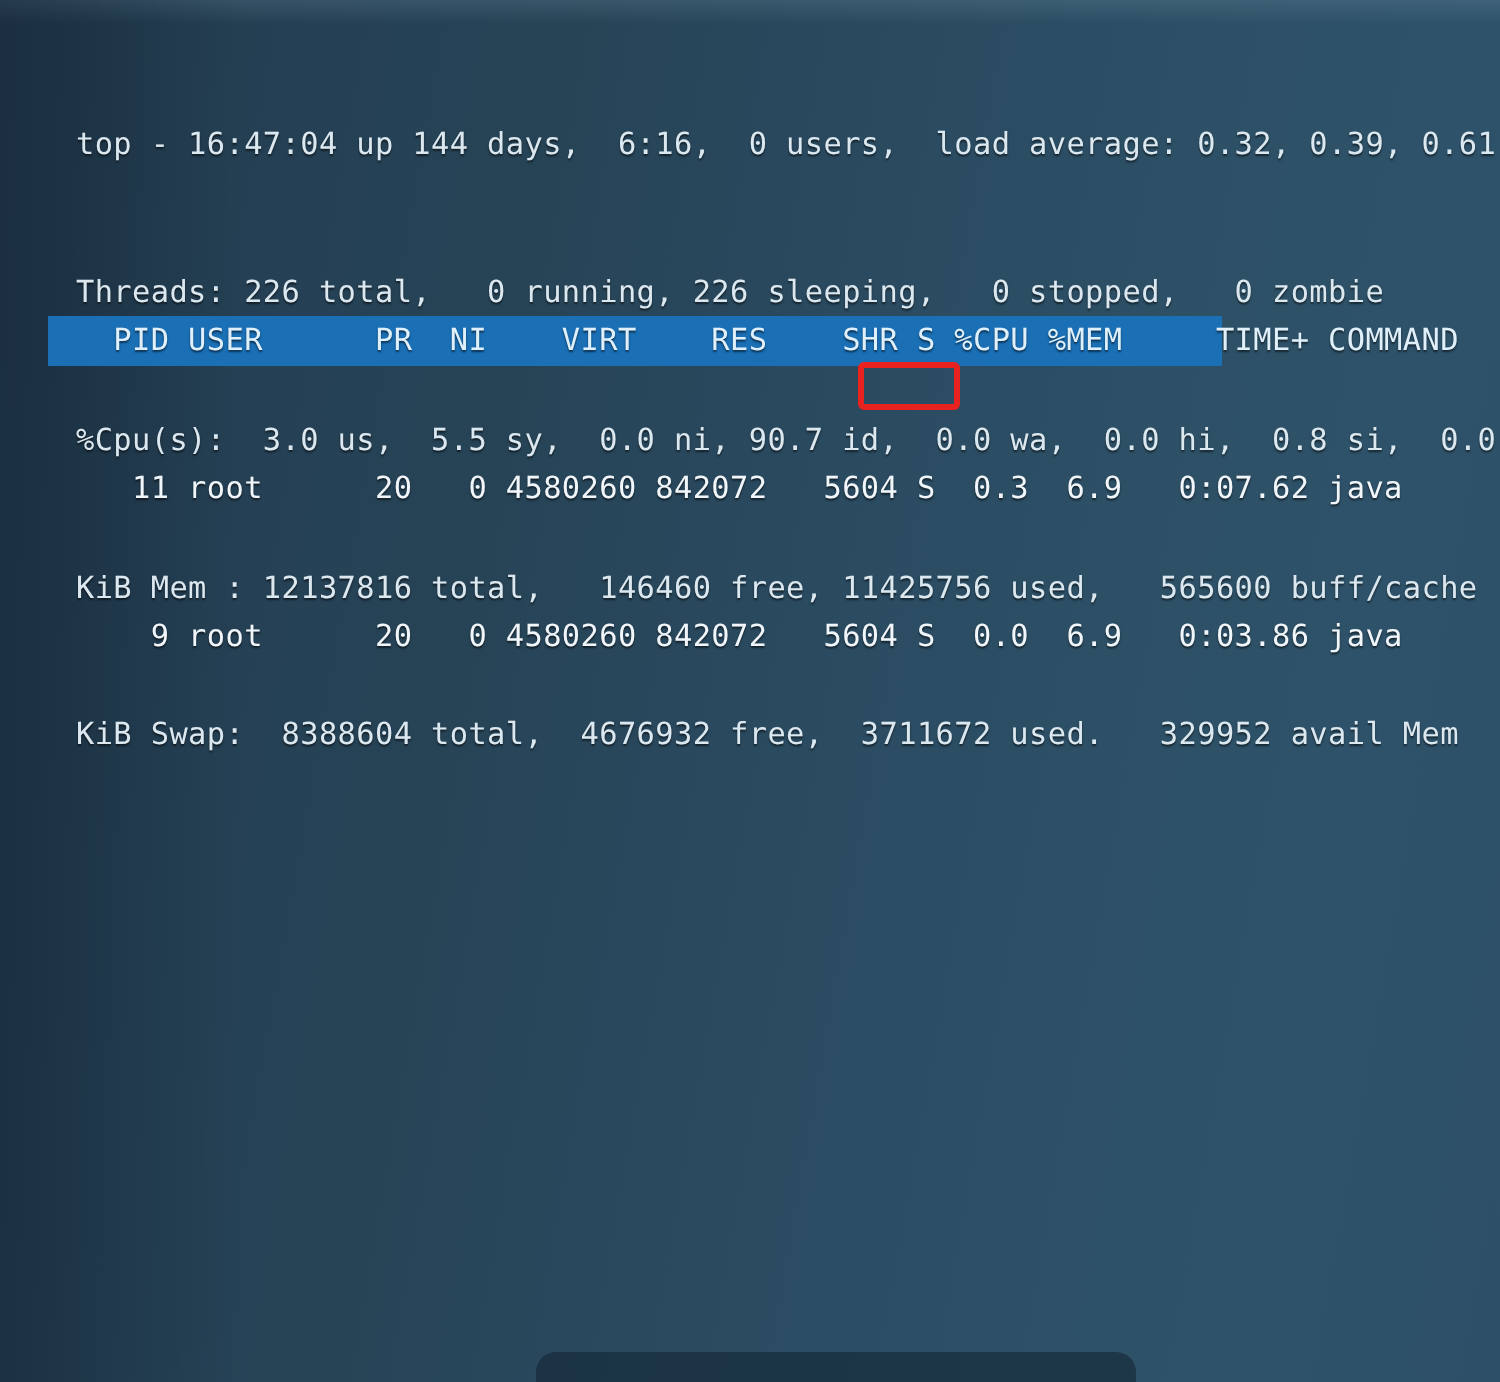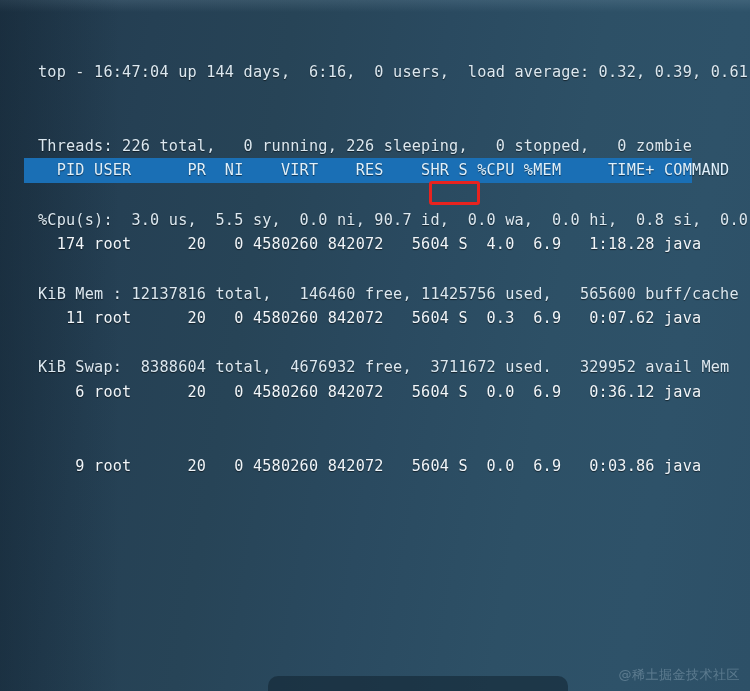--- a/index.html
+++ b/index.html
@@ -79,21 +79,21 @@
   .summary .line {
     height: 24.6px;
     color: #dce8f0;
   }
 
   
   .col-header {
     position: absolute;
     left: 8px;
     top: 158px;
-    width: 668px;
+    width: 587px;
     height: 25px;
     background: #1a6fb5;
     color: #dff0fb;
     display: flex;
     align-items: center;
   }
   .col-header .htext {
     padding-left: 14px;
     white-space: pre;
     letter-spacing: 0.2px;
@@ -150,23 +150,21 @@
       <div class="line">%Cpu(s):  3.0 us,  5.5 sy,  0.0 ni, 90.7 id,  0.0 wa,  0.0 hi,  0.8 si,  0.0 st</div>
       <div class="line">KiB Mem : 12137816 total,   146460 free, 11425756 used,   565600 buff/cache</div>
       <div class="line">KiB Swap:  8388604 total,  4676932 free,  3711672 used.   329952 avail Mem</div>
     </div>
 
     <div class="col-header">
       <span class="htext">  PID USER      PR  NI    VIRT    RES    SHR S %CPU %MEM     TIME+ COMMAND</span>
     </div>
 
     <div class="rows">
-      <div class="row">  174 root      20   0 4580260 842072   5604 S  4.0  6.9   1:18.28 java</div>
       <div class="row">   11 root      20   0 4580260 842072   5604 S  0.3  6.9   0:07.62 java</div>
-      <div class="row">    6 root      20   0 4580260 842072   5604 S  0.0  6.9   0:36.12 java</div>
       <div class="row">    9 root      20   0 4580260 842072   5604 S  0.0  6.9   0:03.86 java</div>
       
       
       
       
       
       
       
       
       
@@ -175,15 +173,14 @@
       
       
     </div>
 
   </div>
 
   <div id="cpu-highlight"></div>
 
   <div id="bottom-panel"></div>
 
-  <div id="watermark">@稀土掘金技术社区</div>
 
 </div>
 
 </body></html>

